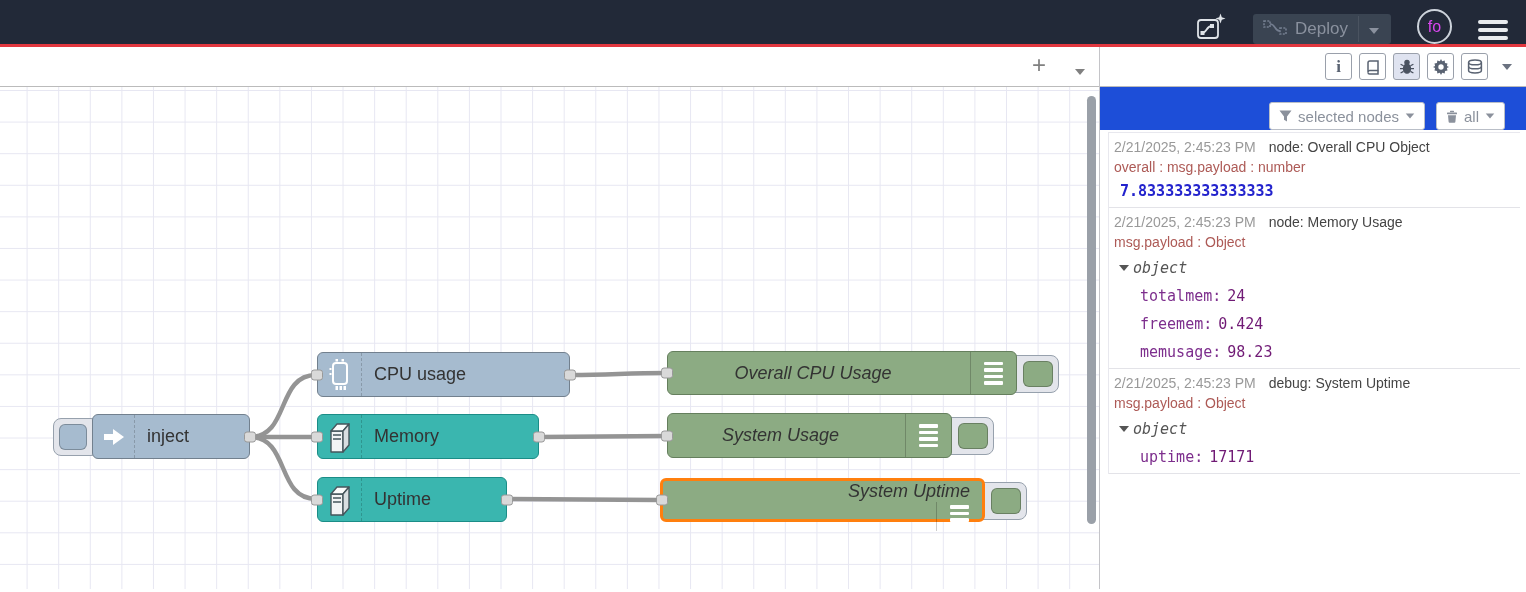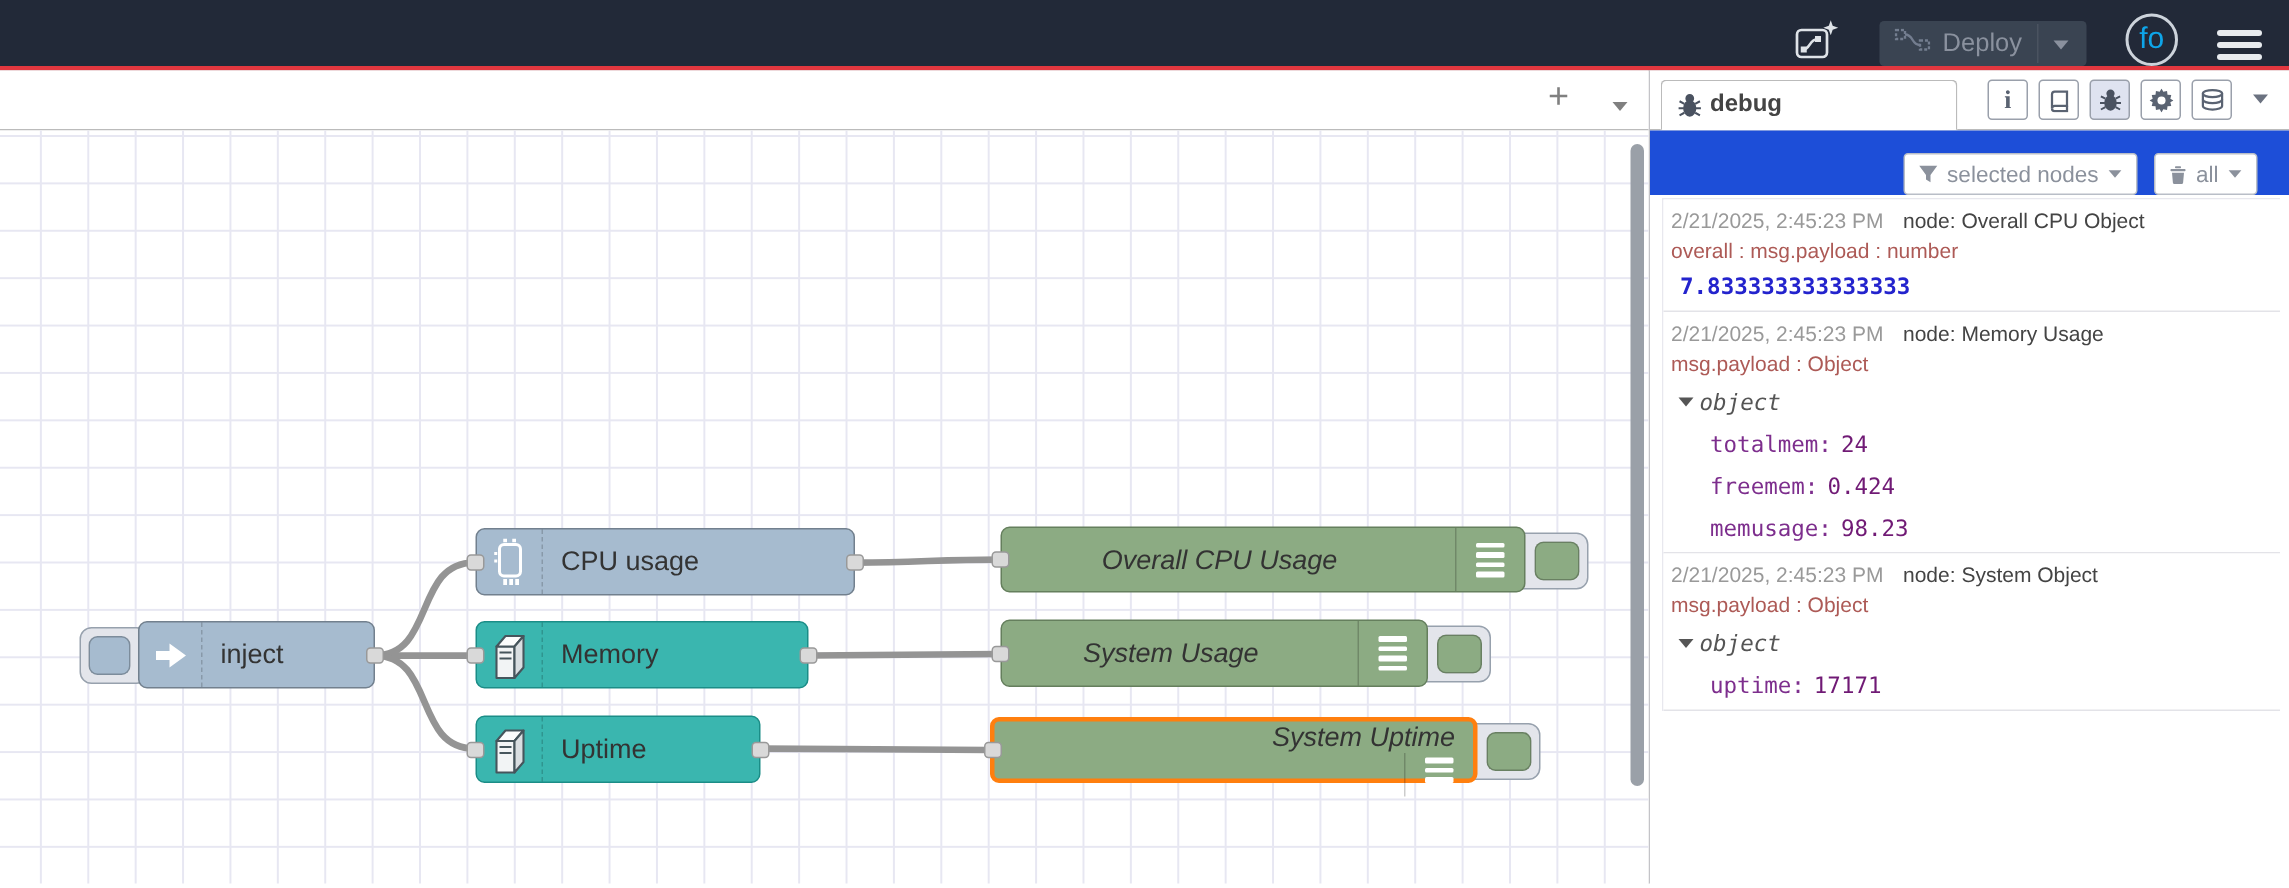--- a/index.html
+++ b/index.html
@@ -10,21 +10,21 @@
   .topbar { height:47px; background:#222938; border-bottom:3px solid #e2373f;
     display:flex; align-items:flex-end; justify-content:flex-end; padding-right:18px; }
   .hicon-btn { display:flex; align-items:center; justify-content:center; cursor:pointer; }
   .deploy-btn { display:flex; align-items:center; height:30px; background:#3a4452;
     border-radius:3px; padding:0 10px; margin-left:26px; }
   .deploy-label { color:#8a919e; font-size:17px; margin:0 10px 0 8px; }
   .caret { width:0; height:0; border-left:5px solid transparent; border-right:5px solid transparent;
     border-top:6px solid #8a919e; display:inline-block; }
   .deploy-caret-zone { padding:4px 2px 4px 10px; border-left:1px solid #4a5360; }
   .avatar { width:35px; height:35px; border-radius:50%; border:2px solid #cdd3db;
-    color:#0ea5e9; font-size:20px; display:flex; align-items:center; justify-content:center;
+    color:#d946ef; font-size:16px; display:flex; align-items:center; justify-content:center;
     margin-left:26px; cursor:pointer; }
   .burger { margin-left:26px; cursor:pointer; }
   .burger .bar { width:30px; height:4px; background:#e8ebef; border-radius:2px; margin:4px 0; }
 
   
   .main { display:flex; height:542px; }
   .canvas-pane { width:1100px; border-right:1px solid #c4c4c8; position:relative;
     display:flex; flex-direction:column; background:#fff; }
   .ws-tabbar { height:40px; background:#fff; border-bottom:1px solid #bbbbbb;
     position:relative; flex:none; }
@@ -282,30 +282,20 @@
         </div>
         <span class="port in"></span>
       </div>
 
       <div class="canvas-vscroll"></div>
     </div>
   </section>
 
   <aside class="sidebar">
     <div class="sb-tabbar">
-      <div class="debug-tab">
-        <svg width="17" height="17" viewBox="0 0 16 16">
-          <g stroke="#4a5260" stroke-width="1.3" fill="#4a5260">
-            <ellipse cx="8" cy="9.6" rx="3.5" ry="4.6"></ellipse>
-            <circle cx="8" cy="3.4" r="2.1"></circle>
-            <path d="M4.6 6.8 L1.6 5.2 M4.3 9.6 H1 M4.6 12.4 L1.6 14 M11.4 6.8 L14.4 5.2 M11.7 9.6 H15 M11.4 12.4 L14.4 14" fill="none"></path>
-          </g>
-        </svg>
-        <span class="tlabel">debug</span>
-      </div>
       <div class="sb-iconbtns">
         <div class="sb-iconbtn">
           <span class="iglyph">i</span>
         </div>
         <div class="sb-iconbtn">
           <svg width="16" height="16" viewBox="0 0 16 16">
             <g stroke="#5a6372" fill="none" stroke-width="1.5">
               <path d="M3 13.5 V3.8 C3 2.8 3.8 2 4.8 2 H13 V11.5 H4.8 C3.8 11.5 3 12.4 3 13.5 Z"></path>
               <path d="M3 13.5 c0 .9 .7 1.5 1.6 1.5 H13 V11.5"></path>
             </g>
@@ -388,21 +378,21 @@
           <span class="ekey">freemem:</span><span class="eval">0.424</span>
         </div>
         <div class="entry mono">
           <span class="ekey">memusage:</span><span class="eval">98.23</span>
         </div>
       </div>
 
       <div class="msg">
         <div class="msg-meta">
           <span class="msg-ts">2/21/2025, 2:45:23 PM</span>
-          <span class="msg-node">node: System Object</span>
+          <span class="msg-node">debug: System Uptime</span>
         </div>
         <div class="msg-path">msg.payload : Object</div>
         <div class="obj-row mono">
           <span class="tri"></span>
           <span class="obj-label">object</span>
         </div>
         <div class="entry mono">
           <span class="ekey">uptime:</span><span class="eval">17171</span>
         </div>
       </div>

